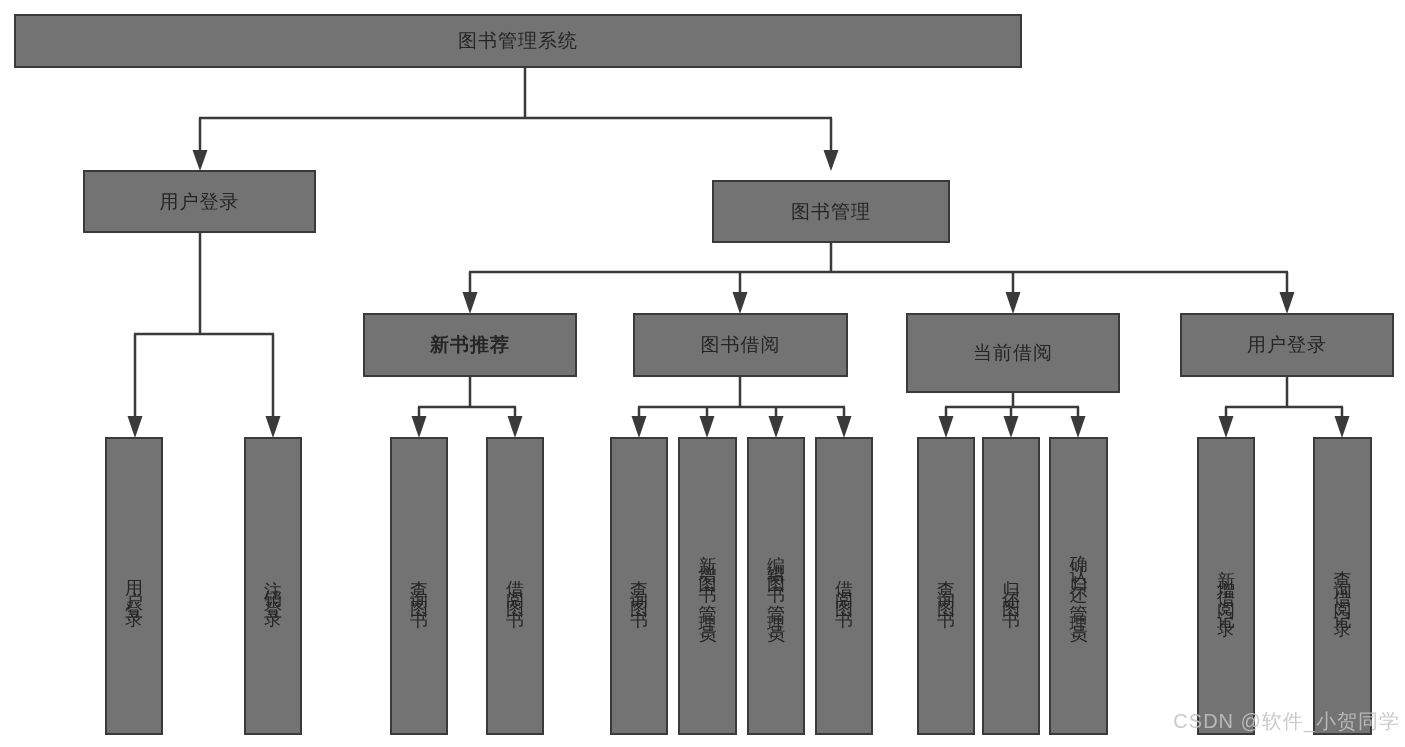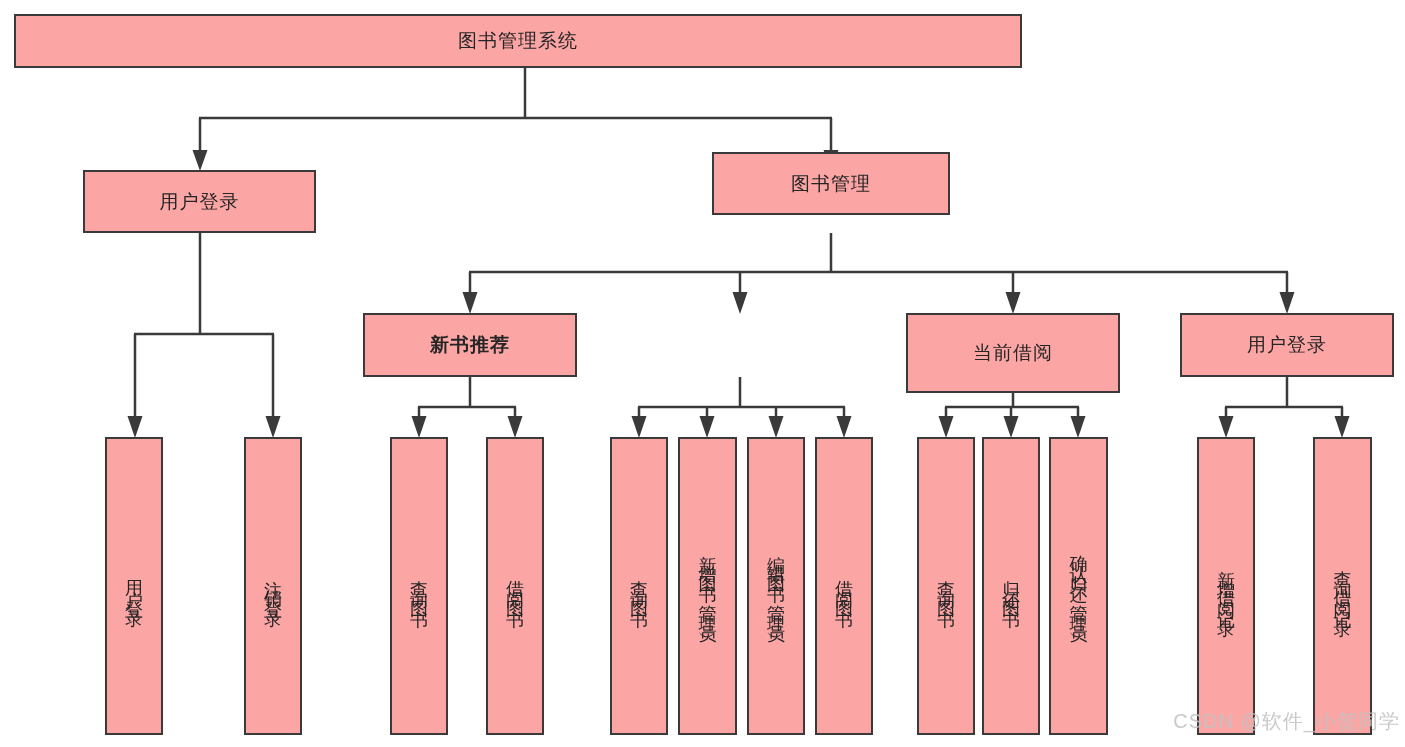--- a/index.html
+++ b/index.html
@@ -20,21 +20,21 @@
     left: 0;
     top: 0;
     width: 1405px;
     height: 747px;
     z-index: 1;
   }
   .node {
     position: absolute;
     box-sizing: border-box;
     border: 2px solid #3a3a3a;
-    background: #fca5a5;
+    background: #737373;
     display: flex;
     align-items: center;
     justify-content: center;
     color: #252525;
     z-index: 2;
   }
   .h-node {
     font-size: 19px;
     letter-spacing: 1px;
   }
@@ -99,26 +99,29 @@
     </g>
   </svg>
 
   <div class="node h-node" style="left:14px; top:14px; width:1008px; height:54px;">
     <span>图书管理系统</span>
   </div>
 
   <div class="node h-node" style="left:83px; top:170px; width:233px; height:63px;">
     <span>用户登录</span>
   </div>
-  <div class="node h-node" style="left:712px; top:152px; width:238px; height:63px;">
+  <div class="node h-node" style="left:712px; top:180px; width:238px; height:63px;">
     <span>图书管理</span>
   </div>
 
   <div class="node h-node" style="left:363px; top:313px; width:214px; height:64px;font-weight:bold;">
     <span>新书推荐</span>
+  </div>
+  <div class="node h-node" style="left:633px; top:313px; width:215px; height:64px;">
+    <span>图书借阅</span>
   </div>
   <div class="node h-node" style="left:906px; top:313px; width:214px; height:80px;">
     <span>当前借阅</span>
   </div>
   <div class="node h-node" style="left:1180px; top:313px; width:214px; height:64px;">
     <span>用户登录</span>
   </div>
 
   <div class="node v-node" style="left:105px; width:58px;">
     <span class="v-label">用户登录</span>

